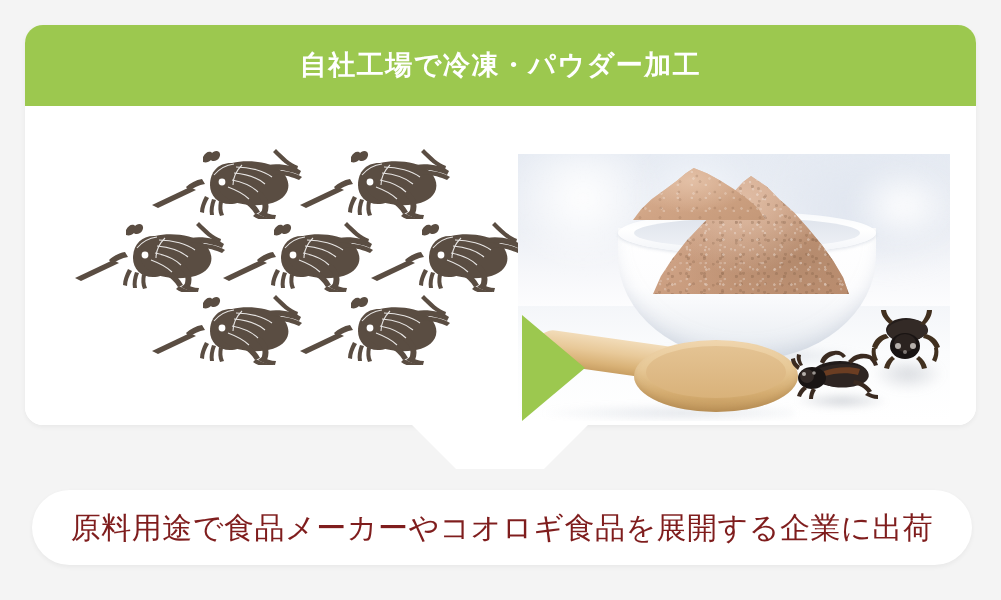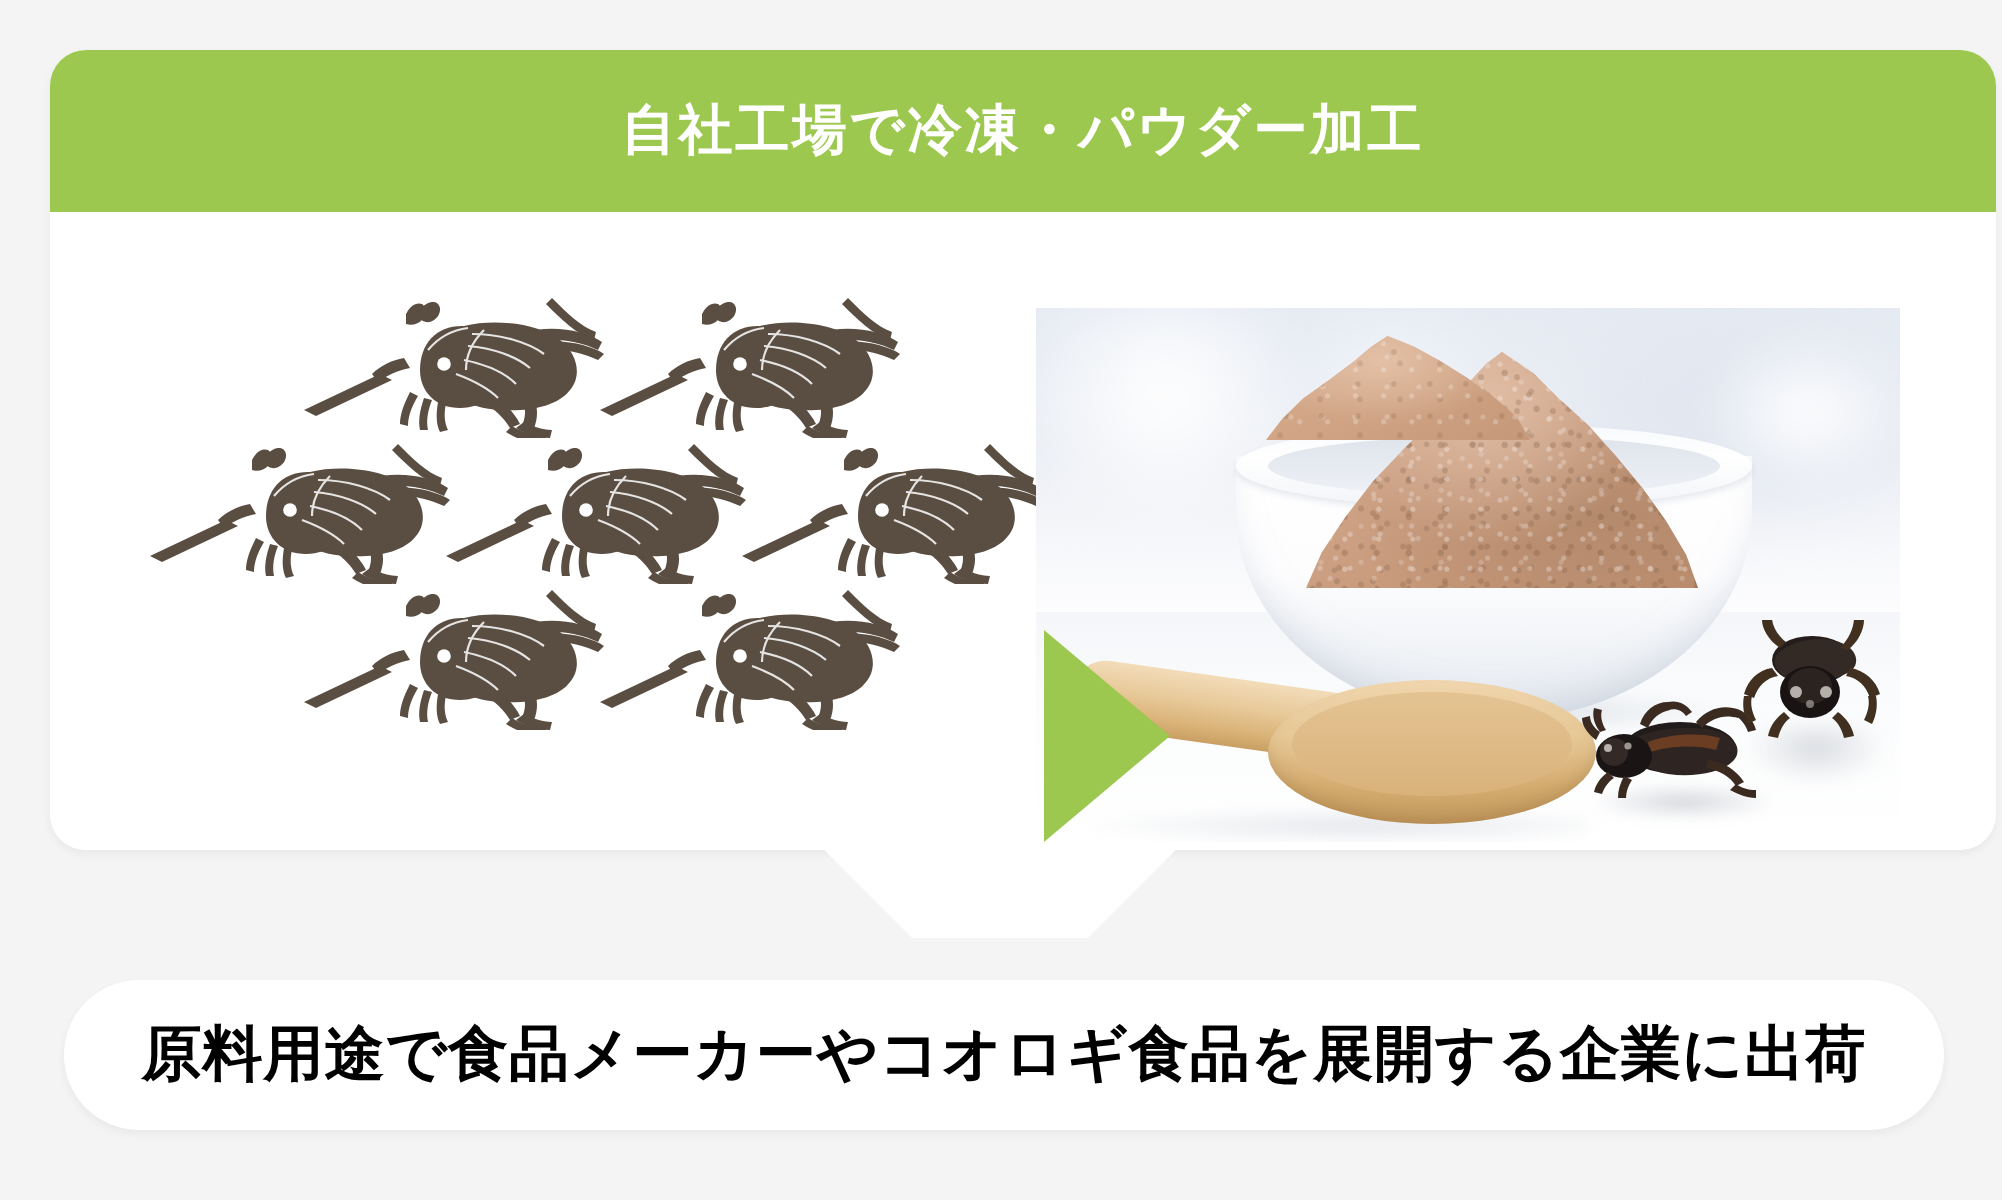--- a/index.html
+++ b/index.html
@@ -19,21 +19,20 @@
   .card {
     position: absolute;
     left: 25px;
     top: 25px;
     width: 951px;
     height: 400px;
     background: #ffffff;
     border-radius: 18px;
     box-shadow: 0 2px 5px rgba(0,0,0,0.05);
     overflow: hidden;
-    padding-left: 22px;
   }
 
   .card-header {
     position: absolute;
     left: 0;
     top: 0;
     width: 100%;
     height: 81px;
     background: #9cc84f;
     display: flex;
@@ -325,23 +324,23 @@
     width: 940px;
     height: 75px;
     background: #ffffff;
     border-radius: 38px;
     box-shadow: 0 2px 5px rgba(0,0,0,0.05);
     display: flex;
     align-items: center;
     justify-content: center;
   }
   .banner-text {
-    color: #000000;
+    color: #7f1d1d;
     font-size: 30px;
-    font-weight: 700;
+    font-weight: 400;
     letter-spacing: 0.5px;
     line-height: 1;
     white-space: nowrap;
   }
 </style>
 </head>
 <body>
 
 <div class="card">
 

